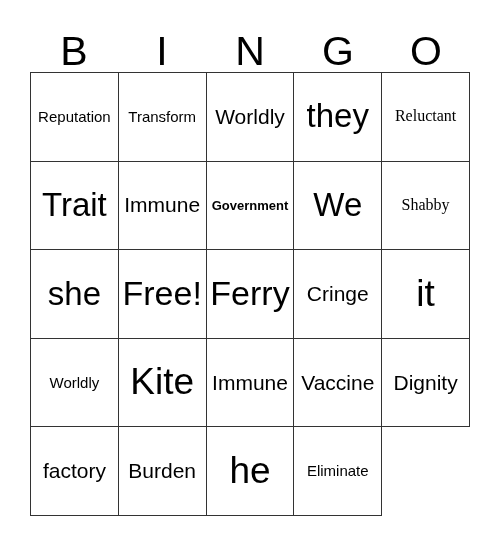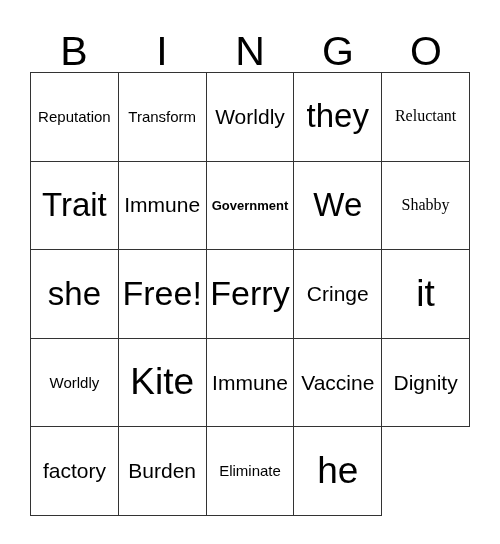--- a/index.html
+++ b/index.html
@@ -164,20 +164,20 @@
     <div class="cell">
       <span class="cell-text sz-l">Dignity</span>
     </div>
     <div class="cell">
       <span class="cell-text sz-l">factory</span>
     </div>
     <div class="cell">
       <span class="cell-text sz-l">Burden</span>
     </div>
     <div class="cell">
-      <span class="cell-text sz-s">Eliminate</span>
+      <span class="cell-text sz-huge">he</span>
     </div>
     <div class="cell">
-      <span class="cell-text sz-huge">he</span>
+      <span class="cell-text sz-s">Eliminate</span>
     </div>
 
   </div>
 </div>
 
 </body></html>

